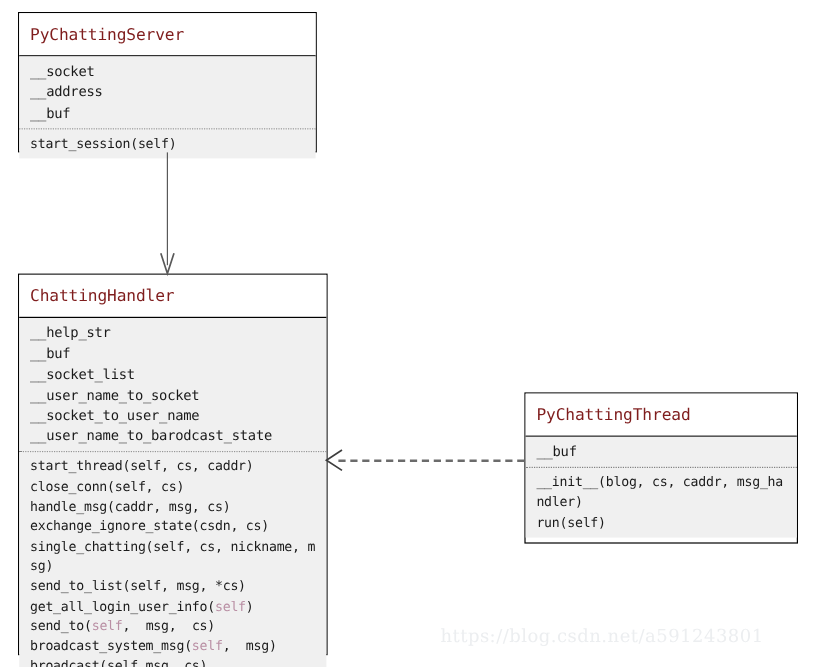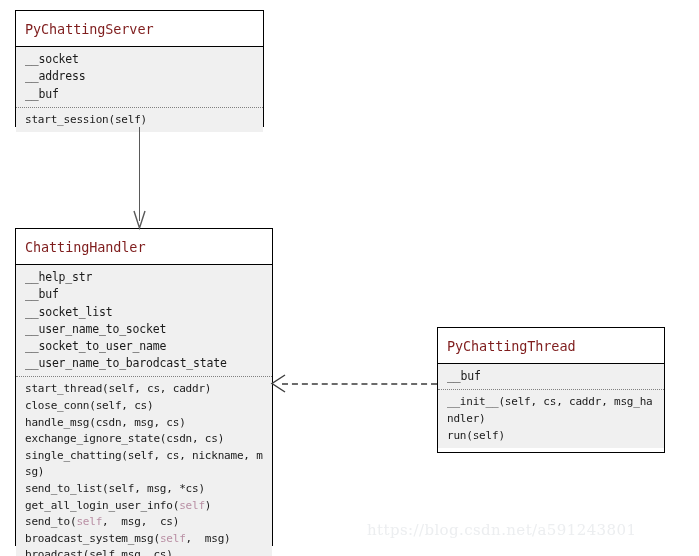--- a/index.html
+++ b/index.html
@@ -109,38 +109,38 @@
         <div class="uml-row">__help_str</div>
         <div class="uml-row">__buf</div>
         <div class="uml-row">__socket_list</div>
         <div class="uml-row">__user_name_to_socket</div>
         <div class="uml-row">__socket_to_user_name</div>
         <div class="uml-row">__user_name_to_barodcast_state</div>
       </div>
     <div class="uml-compartment" id="hdl-methods">
         <div class="uml-row">start_thread(self, cs, caddr)</div>
         <div class="uml-row">close_conn(self, cs)</div>
-        <div class="uml-row">handle_msg(csdn, msg, cs)</div>
+        <div class="uml-row">handle_msg(caddr, msg, cs)</div>
         <div class="uml-row">exchange_ignore_state(csdn, cs)</div>
         <div class="uml-row">single_chatting(self, cs, nickname, msg)</div>
         <div class="uml-row">send_to_list(self, msg, *cs)</div>
         <div class="uml-row">get_all_login_user_info(<span class="tok-self">self</span>)</div>
         <div class="uml-row">send_to(<span class="tok-self">self</span>,  msg,  cs)</div>
         <div class="uml-row">broadcast_system_msg(<span class="tok-self">self</span>,  msg)</div>
         <div class="uml-row">broadcast(self,msg, cs)</div>
       </div>
   </div>
 
   <div class="uml-class" id="cls-thread" style="left:437px; top:327px; width:228px; height:126px;">
     <div class="uml-title">PyChattingThread</div>
     <div class="uml-compartment uml-attrs" id="thr-attrs">
         <div class="uml-row">__buf</div>
       </div>
     <div class="uml-compartment" id="thr-methods">
-        <div class="uml-row">__init__(self, cs, caddr, msg_handler)</div>
+        <div class="uml-row">__init__(blog, cs, caddr, msg_handler)</div>
         <div class="uml-row">run(self)</div>
       </div>
   </div>
 
   <div class="edge-solid-v" style="left:139px; top:127px; height:94px;"></div>
   <svg class="arrowhead" style="left:130px; top:209px;" width="20" height="22">
     <polyline points="4,2 9.5,19 15,2" fill="none" stroke="#595959" stroke-width="1.4"></polyline>
   </svg>
 
   <div class="edge-dashed-h" style="left:282px; top:383px; width:155px;"></div>

